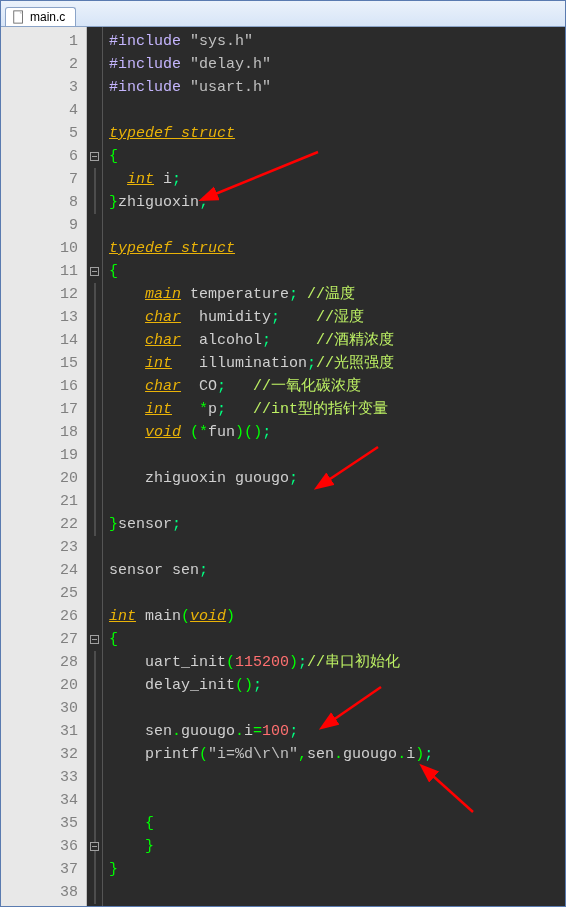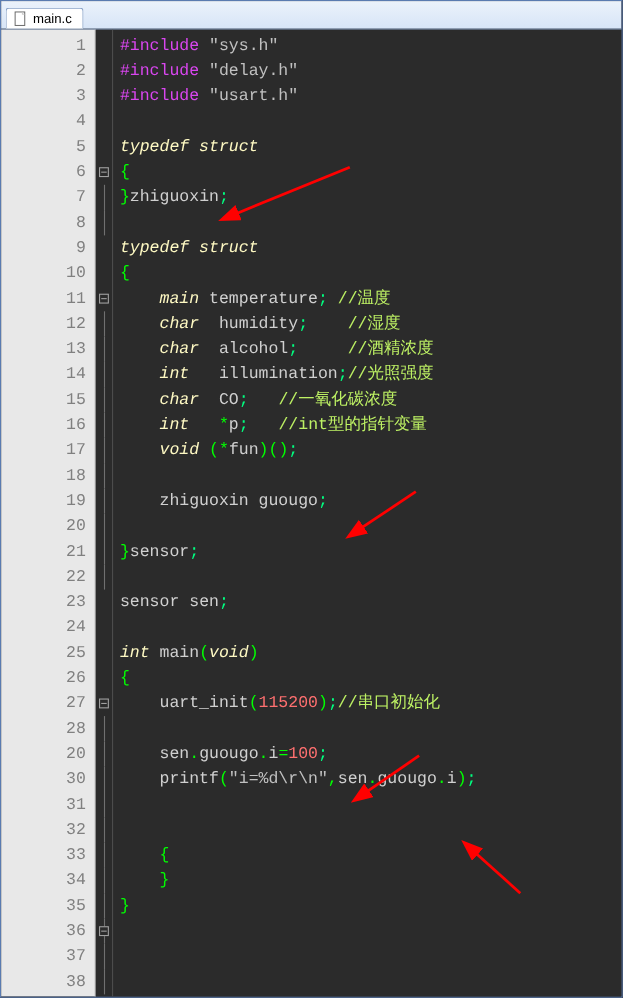--- a/index.html
+++ b/index.html
@@ -11,23 +11,23 @@
   .editor { display: flex; height: 879px; position: relative; }
   .gutter { width: 86px; background: #e8e8e8; text-align: right; color: #808080; border-right: 1px solid #bfbfbf; padding-top: 3px; font-size: 15px; }
   .gutter .ln { height: 23px; line-height: 23px; padding-right: 8px; }
   .fold { width: 16px; background: #2b2b2b; border-right: 1px solid #555; padding-top: 3px; position: relative; }
   .fold .cell { height: 23px; display:flex; align-items:center; justify-content:center; position:relative; }
   .fold .box { width: 9px; height: 9px; border: 1px solid #a0a0a0; background: #2b2b2b; position: relative; }
   .fold .box::before { content:""; position:absolute; left:1px; right:1px; top:3px; height:1px; background:#a0a0a0; }
   .fold .line { width:1px; background:#707070; height:100%; position:absolute; left:50%; transform:translateX(-50%); }
   .code { flex: 1; background: #2b2b2b; padding: 3px 0 0 6px; position: relative; }
   .code .row { height: 23px; line-height: 23px; white-space: pre; color: #d0d0d0; }
-  .kw-pre { color: #d946ef; }
+  .kw-pre { color: #c4b5fd; }
   .str { color: #c0c0c0; }
-  .kw-type2 { color: #fef9c3; font-style: italic; }
+  .kw-type2 { color: #eab308; font-style: italic; text-decoration: underline; }
   .ident { color: #d0d0d0; }
   .comment { color: #bef264; font-family: Liberation Mono, monospace; }
   .num { color: #ff7070; }
   .op { color: #00ff00; }
   .paren { color: #00ff00; }
   .brace { color: #00ff00; }
   .semi { color: #00ff80; }
   .arrows { position: absolute; pointer-events: none; inset: 0; }
 </style>
 </head>
@@ -181,20 +181,21 @@
         <div class="line"></div>
       </div>
     </div>
   <div class="code" id="code">
     <div class="row"><span class="kw-pre">#include</span> <span class="str">"sys.h"</span></div>
     <div class="row"><span class="kw-pre">#include</span> <span class="str">"delay.h"</span></div>
     <div class="row"><span class="kw-pre">#include</span> <span class="str">"usart.h"</span></div>
     <div class="row"> </div>
     <div class="row"><span class="kw-type2">typedef struct</span></div>
     <div class="row"><span class="brace">{</span></div>
+    <div class="row">  <span class="kw-type2">int</span> <span class="ident">i</span><span class="semi">;</span></div>
     <div class="row"><span class="brace">}</span><span class="ident">zhiguoxin</span><span class="semi">;</span></div>
     <div class="row"> </div>
     <div class="row"><span class="kw-type2">typedef struct</span></div>
     <div class="row"><span class="brace">{</span></div>
     <div class="row">    <span class="kw-type2">main</span> <span class="ident">temperature</span><span class="semi">;</span> <span class="comment">//温度</span></div>
     <div class="row">    <span class="kw-type2">char</span>  <span class="ident">humidity</span><span class="semi">;</span>    <span class="comment">//湿度</span></div>
     <div class="row">    <span class="kw-type2">char</span>  <span class="ident">alcohol</span><span class="semi">;</span>     <span class="comment">//酒精浓度</span></div>
     <div class="row">    <span class="kw-type2">int</span>   <span class="ident">illumination</span><span class="semi">;</span><span class="comment">//光照强度</span></div>
     <div class="row">    <span class="kw-type2">char</span>  <span class="ident">CO</span><span class="semi">;</span>   <span class="comment">//一氧化碳浓度</span></div>
     <div class="row">    <span class="kw-type2">int</span>   <span class="op">*</span><span class="ident">p</span><span class="semi">;</span>   <span class="comment">//int型的指针变量</span></div>
@@ -202,20 +203,21 @@
     <div class="row"> </div>
     <div class="row">    <span class="ident">zhiguoxin</span> <span class="ident">guougo</span><span class="semi">;</span></div>
     <div class="row"> </div>
     <div class="row"><span class="brace">}</span><span class="ident">sensor</span><span class="semi">;</span></div>
     <div class="row"> </div>
     <div class="row"><span class="ident">sensor</span> <span class="ident">sen</span><span class="semi">;</span></div>
     <div class="row"> </div>
     <div class="row"><span class="kw-type2">int</span> <span class="ident">main</span><span class="paren">(</span><span class="kw-type2">void</span><span class="paren">)</span></div>
     <div class="row"><span class="brace">{</span></div>
     <div class="row">    <span class="ident">uart_init</span><span class="paren">(</span><span class="num">115200</span><span class="paren">)</span><span class="semi">;</span><span class="comment">//串口初始化</span></div>
+    <div class="row">    <span class="ident">delay_init</span><span class="paren">(</span><span class="paren">)</span><span class="semi">;</span></div>
     <div class="row"> </div>
     <div class="row">    <span class="ident">sen</span><span class="op">.</span><span class="ident">guougo</span><span class="op">.</span><span class="ident">i</span><span class="op">=</span><span class="num">100</span><span class="semi">;</span></div>
     <div class="row">    <span class="ident">printf</span><span class="paren">(</span><span class="str">"i=%d\r\n"</span><span class="op">,</span><span class="ident">sen</span><span class="op">.</span><span class="ident">guougo</span><span class="op">.</span><span class="ident">i</span><span class="paren">)</span><span class="semi">;</span></div>
     <div class="row"> </div>
     <div class="row"> </div>
     <div class="row">    <span class="brace">{</span></div>
     <div class="row">    <span class="brace">}</span></div>
     <div class="row"><span class="brace">}</span></div>
 
     <svg class="arrows" viewBox="0 0 464 879" width="464" height="879">

